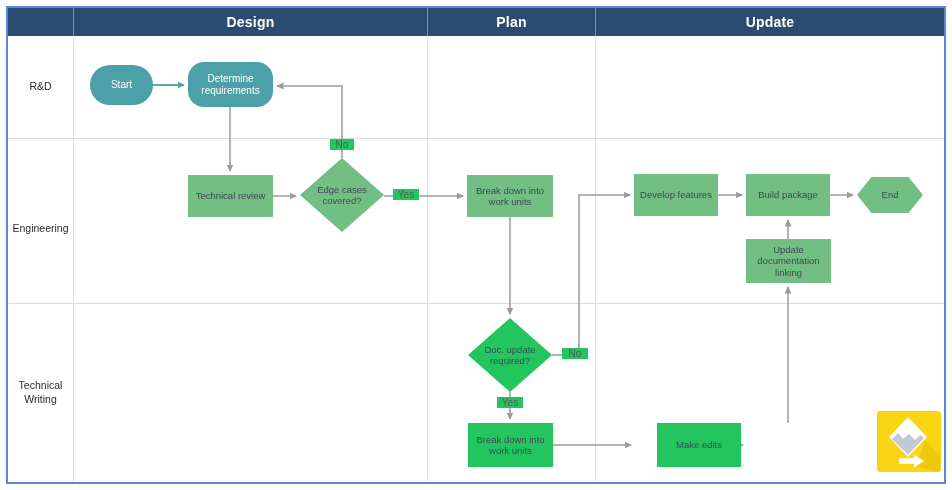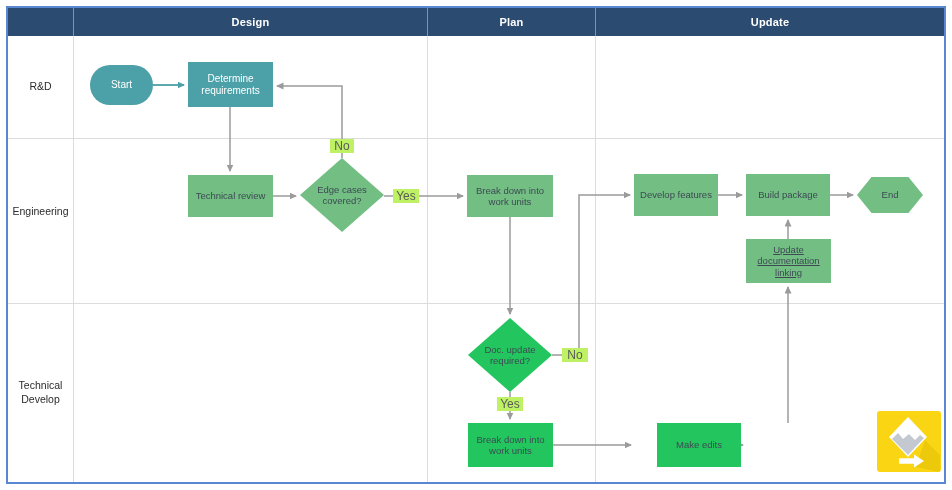--- a/index.html
+++ b/index.html
@@ -7,21 +7,21 @@
 
   .frame {
     position:absolute; left:6px; top:6px; width:940px; height:478px;
     border:2px solid #5A87D2; background:#ffffff;
   }
 
   
   .hdr-cell {
     position:absolute; top:0; height:28px; background:#2C4B70;
     display:flex; align-items:center; justify-content:center;
-    color:#ffffff; font-size:11px; font-weight:bold; letter-spacing:.2px;
+    color:#ffffff; font-size:14px; font-weight:bold; letter-spacing:.2px;
   }
   .hdr-sep { border-left:1px solid rgba(255,255,255,.4); }
 
   
   .vline { position:absolute; top:28px; width:1px; height:446px; background:#DCDCDC; }
   .hline { position:absolute; left:0; width:936px; height:1px; background:#DCDCDC; }
 
   
   .lane-label {
     position:absolute; left:0; width:65px; display:flex; align-items:center; justify-content:center;
@@ -36,21 +36,21 @@
   }
   .teal { background:#4CA0A8; color:#ffffff; font-size:10px; }
   .green { background:#72BE83; }
   .lgreen { background:#22c55e; }
   .pill { border-radius:20px;text-align:center; }
   .diamond { clip-path:polygon(50% 0, 100% 50%, 50% 100%, 0 50%); padding:10px; }
   .hex { clip-path:polygon(22% 0, 78% 0, 100% 50%, 78% 100%, 22% 100%, 0 50%); }
 
   
   .edge-label {
-    position:absolute; font-size:12px; color:#595959; background:#bef264;
+    position:absolute; font-size:10px; color:#595959; background:#22c55e;
     padding:0 2px; text-align:center;
   }
 
   svg.wires { position:absolute; left:0; top:0; pointer-events:none; }
   .logo { position:absolute; }
 </style>
 </head>
 <body>
 
 <div class="frame">
@@ -62,25 +62,25 @@
 
   <div class="vline" style="left:65px;"></div>
   <div class="vline" style="left:419px;"></div>
   <div class="vline" style="left:587px;"></div>
   <div class="hline" style="top:130px;"></div>
   <div class="hline" style="top:295px;"></div>
 
   <div class="lane-label" style="top:28px;  height:102px;">
       <span>R&amp;D</span>
     </div>
-  <div class="lane-label" style="top:121px; height:165px;">
+  <div class="lane-label" style="top:138px; height:165px;">
       <span>Engineering</span>
     </div>
   <div class="lane-label" style="top:295px; height:179px;">
-      <span>Technical Develop</span>
+      <span>Technical Writing</span>
     </div>
 
   <svg class="wires" width="936" height="474" viewBox="0 0 936 474">
     <defs>
       <marker id="ag" markerWidth="9" markerHeight="8" refX="6.5" refY="3.5" orient="auto" markerUnits="userSpaceOnUse">
         <path d="M0,0 L7.5,3.5 L0,7 Z" fill="#9B9B9B"></path>
       </marker>
       <marker id="at" markerWidth="9" markerHeight="8" refX="6.5" refY="3.5" orient="auto" markerUnits="userSpaceOnUse">
         <path d="M0,0 L7.5,3.5 L0,7 Z" fill="#4CA0A8"></path>
       </marker>
@@ -111,42 +111,42 @@
     <polyline points="780,231 780,212" fill="none" stroke="#9B9B9B" stroke-width="1.5" marker-end="url(#ag)"></polyline>
 
     <polyline points="710,187 734,187" fill="none" stroke="#9B9B9B" stroke-width="1.5" marker-end="url(#ag)"></polyline>
 
     <polyline points="822,187 845,187" fill="none" stroke="#9B9B9B" stroke-width="1.5" marker-end="url(#ag)"></polyline>
   </svg>
 
   <div class="shape teal pill" style="left:82px; top:57px; width:63px; height:40px;">
     <span>Start</span>
   </div>
-  <div class="shape teal" style="left:180px; top:54px; width:85px; height:45px;">
+  <div class="shape teal" style="left:180px; top:54px; width:85px; height:45px;border-radius:16px;">
     <span>Determine requirements</span>
   </div>
   <div class="shape green" style="left:180px; top:167px; width:85px; height:42px;">
     <span>Technical review</span>
   </div>
   <div class="shape green diamond" style="left:292px; top:150px; width:84px; height:74px;">
     <span>Edge cases covered?</span>
   </div>
   <div class="shape green" style="left:459px; top:167px; width:86px; height:42px;">
     <span>Break down into work units</span>
   </div>
   <div class="shape green" style="left:626px; top:166px; width:84px; height:42px;">
     <span>Develop features</span>
   </div>
   <div class="shape green" style="left:738px; top:166px; width:84px; height:42px;">
     <span>Build package</span>
   </div>
   <div class="shape green hex" style="left:849px; top:169px; width:66px; height:36px;">
     <span>End</span>
   </div>
-  <div class="shape green" style="left:738px; top:231px; width:85px; height:44px;text-decoration:underline;">
+  <div class="shape green" style="left:738px; top:231px; width:85px; height:44px;">
     <span>Update documentation linking</span>
   </div>
   <div class="shape lgreen diamond" style="left:460px; top:310px; width:84px; height:74px;">
     <span>Doc. update required?</span>
   </div>
   <div class="shape lgreen" style="left:460px; top:415px; width:85px; height:44px;">
     <span>Break down into work units</span>
   </div>
   <div class="shape lgreen" style="left:627px; top:415px; width:84px; height:44px;margin-left:22px;">
     <span>Make edits</span>

